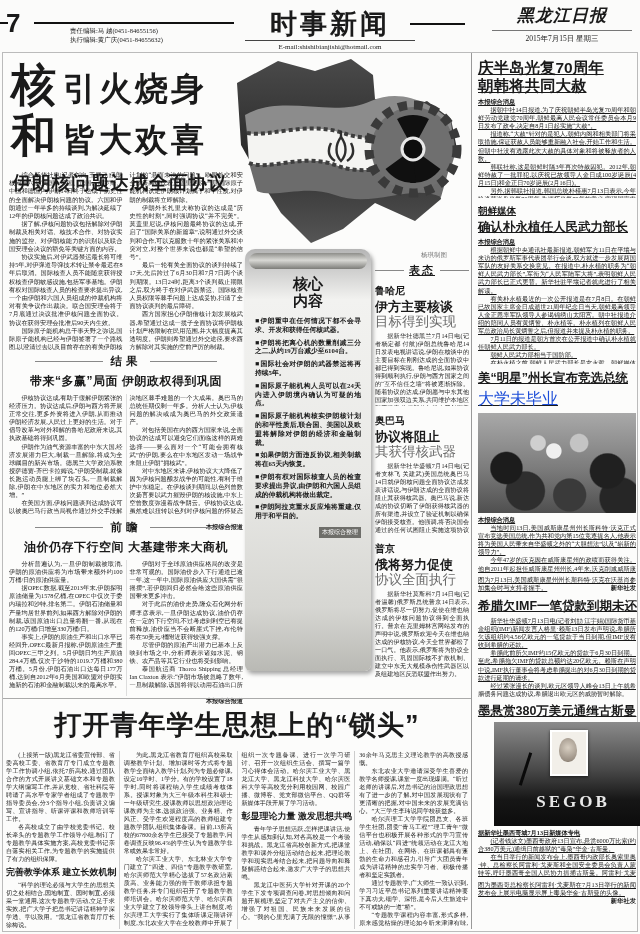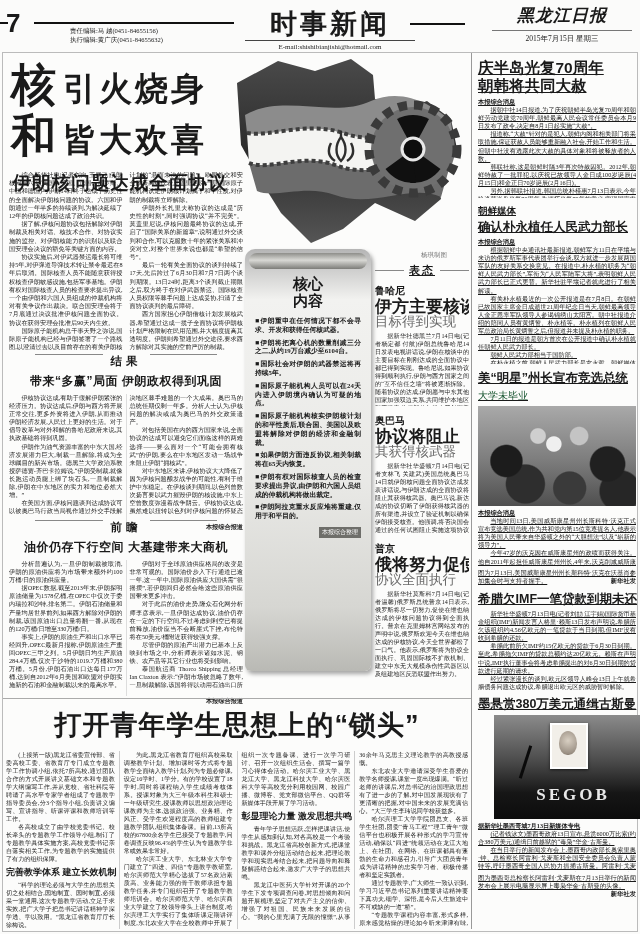--- a/index.html
+++ b/index.html
@@ -35,21 +35,21 @@
   
   .map{position:absolute;left:220px;top:0;width:248px;height:198px;}
   .map-caption{position:absolute;left:398px;top:198px;width:66px;font-size:6.5px;color:#777;text-align:center;}
   
   .para{margin:0;text-indent:2em;text-align:justify;}
   .main-body{position:absolute;left:6px;top:118px;width:234px;height:182px;overflow:hidden;
              font-size:6.2px;line-height:8.2px;column-count:2;column-gap:7px;}
   .sec{position:absolute;left:6px;width:234px;}
   .sec-jieguo{top:301px;height:165px;}
   .sec-qianzhan{top:467px;height:175px;}
-  .sec-divider{display:flex;gap:8px;padding:0 26px;margin-bottom:4px;}
+  .sec-divider{display:flex;align-items:center;gap:8px;padding:0 26px;margin-bottom:4px;}
   .sec-divider::before,.sec-divider::after{content:"";flex:1;border-top:1px solid #888;}
   .sec-label{font-family:"Liberation Sans",sans-serif;font-weight:900;font-size:11.5px;letter-spacing:4px;}
   .sec-head{font-family:"Liberation Sans",sans-serif;font-weight:900;font-size:12px;text-align:center;
             letter-spacing:0.5px;margin:2px 0 4px 0;white-space:nowrap;}
   .sec-body{font-size:6.2px;line-height:8.1px;column-count:2;column-gap:7px;column-rule:1px solid #ddd;
             overflow:hidden;}
   .sec-jieguo .sec-body{height:128px;}
   .sec-qianzhan .sec-body{height:136px;}
   .sign{font-weight:bold;text-align:right;font-size:6.2px;margin-top:1px;}
   
@@ -63,40 +63,40 @@
   .bullet{margin:0 0 4px 0;text-align:justify;font-weight:bold;font-size:6.8px;line-height:8.8px;}
   .bullet::before{content:"■";margin-right:1px;}
   .scroll-sign{float:right;background:#6e6e6a;color:#fff;font-size:6px;padding:1px 3px;margin-top:2px;}
   
   .biaotai{position:absolute;left:372px;top:210px;width:94px;height:434px;overflow:hidden;}
   .bt-divider{display:flex;align-items:center;gap:5px;margin-bottom:6px;text-decoration:underline;}
   .bt-divider::before,.bt-divider::after{content:"";flex:1;border-top:1px solid #888;}
   .bt-label{font-family:"Liberation Sans",sans-serif;font-weight:900;font-size:11px;letter-spacing:2px;}
   .bt-item{margin-bottom:8px;}
   .bt-speaker{font-family:"Liberation Sans",sans-serif;font-weight:bold;font-size:10px;margin-bottom:1px;}
-  .bt-head-b{font-family:"Liberation Sans",sans-serif;font-weight:900;font-size:17px;line-height:15px;white-space:nowrap;}
+  .bt-head-b{font-family:"Liberation Sans",sans-serif;font-weight:900;font-size:13px;line-height:15px;white-space:nowrap;}
   .bt-head-l{font-family:"Liberation Sans",sans-serif;font-weight:400;color:#6b6b6b;font-size:13.5px;line-height:15px;white-space:nowrap;}
   .bt-body{margin-top:3px;font-size:6.1px;line-height:8px;text-align:justify;text-indent:2em;overflow:hidden;}
   .bt-item-1 .bt-body{max-height:74px;} .bt-item-2 .bt-body{max-height:72px;} .bt-item-3 .bt-body{max-height:88px;}
   
   .bottom-rule{position:absolute;left:0;top:645px;width:468px;border-top:1px solid #aaa;}
   .bottom{position:absolute;left:3px;top:652px;width:462px;height:222px;}
   .bottom-hl{text-align:center;font-family:"Liberation Sans",sans-serif;font-weight:900;font-size:27px;
              letter-spacing:1px;margin:2px 0 8px 0;}
   .bottom-body{height:178px;overflow:hidden;column-count:4;column-gap:9px;column-rule:1px solid #ccc;
                font-size:6.1px;line-height:8px;}
   .sub-head{font-family:"Liberation Sans",sans-serif;font-weight:900;font-size:9px;text-align:center;
             margin:5px 0;white-space:nowrap;}
   
   .rail{position:absolute;left:475px;top:4px;width:158px;}
   .rail-art{margin-bottom:7px;text-decoration:underline;}
   .rail-hl{font-family:"Liberation Sans",sans-serif;font-weight:900;font-size:15.5px;line-height:18px;margin:2px 0 3px 0;}
   .rail-hl-sm{font-size:12.5px;line-height:15px;white-space:nowrap;}
   .rail-kicker{font-family:"Liberation Sans",sans-serif;font-weight:bold;font-size:9.5px;margin-bottom:1px;}
-  .rail-sub{font-family:"Liberation Sans",sans-serif;color:#14532d;font-size:10px;margin:1px 0 3px 0;}
+  .rail-sub{font-family:"Liberation Sans",sans-serif;color:#1d4ed8;font-size:16px;margin:1px 0 3px 0;}
   .rail-body{font-size:6.2px;line-height:8.1px;overflow:hidden;}
   .a1 .rail-body{max-height:100px;} .a2 .rail-body{max-height:126px;}
   .a3 .rail-body{max-height:58px;} .a4 .rail-body{max-height:80px;} .a5 .rail-body{max-height:50px;}
   .rail-lead{font-weight:bold;}
   .caption{font-size:6.3px;line-height:8px;color:#222;margin-top:2px;text-align:justify;}
   .cap-sign{font-weight:bold;float:right;}
   
   .photo-crowd{width:158px;height:100px;margin:2px 0 3px 0;position:relative;overflow:hidden;
     background:
       radial-gradient(circle at 48% 38%, #efefef 0 7%, rgba(0,0,0,0) 8%),

